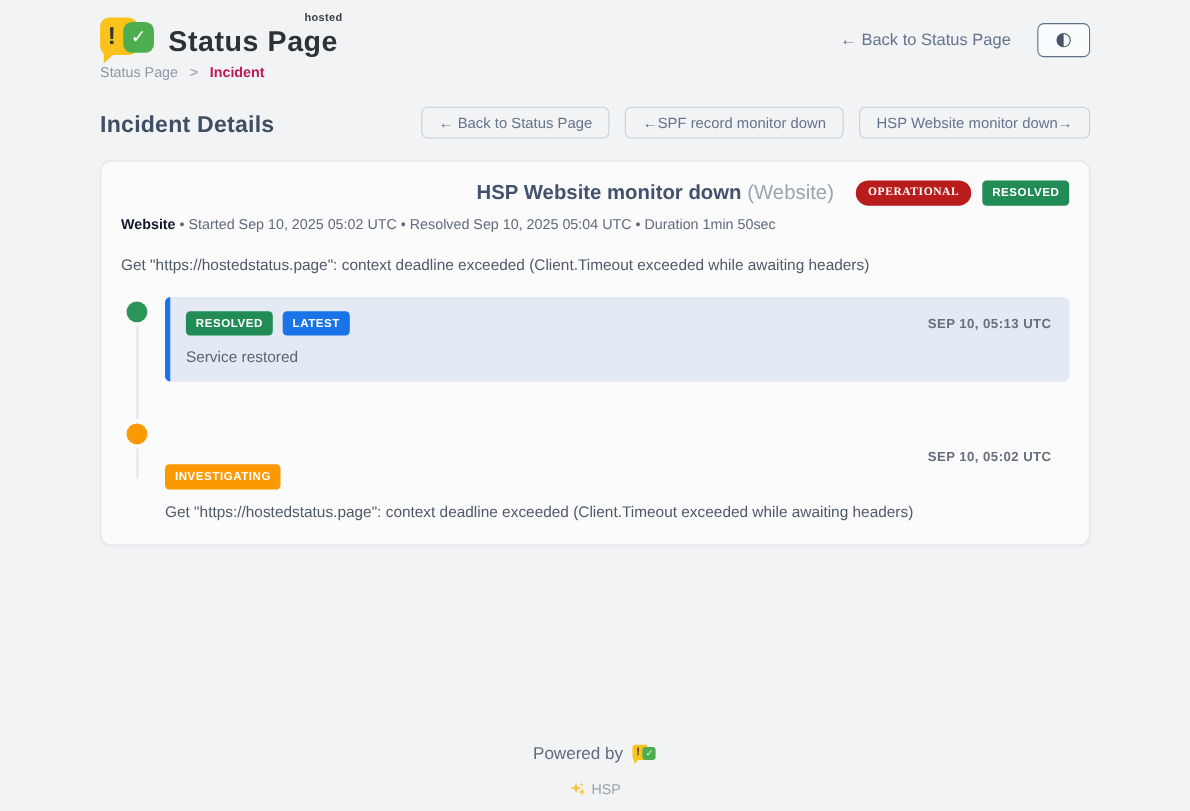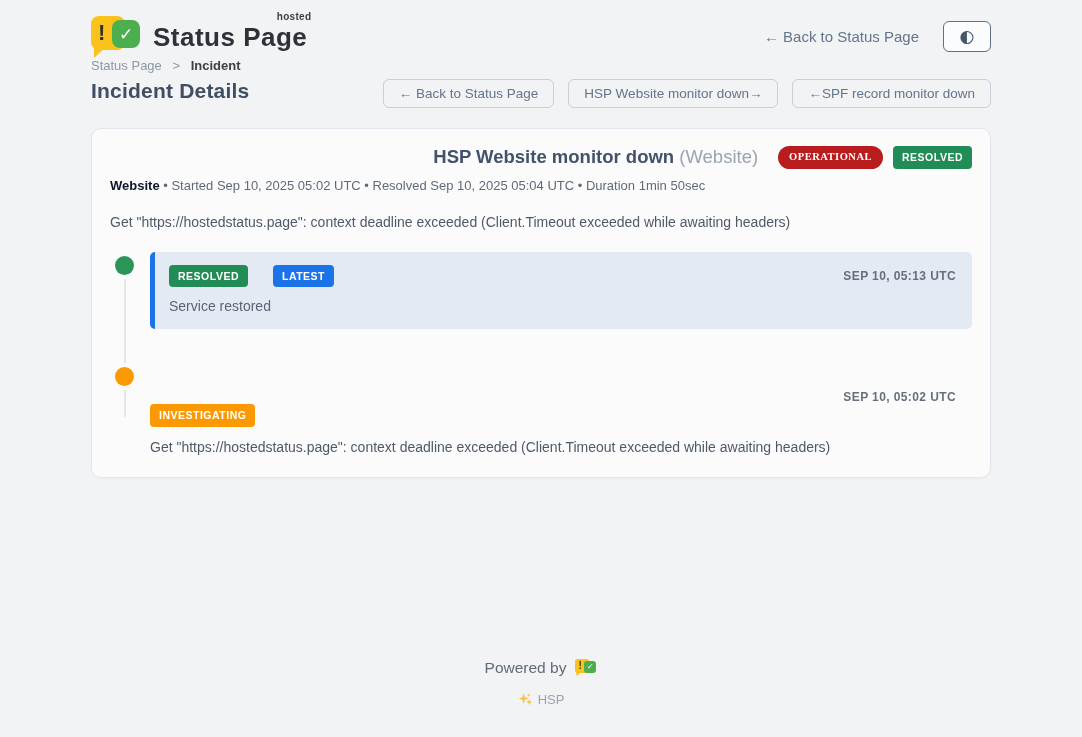--- a/index.html
+++ b/index.html
@@ -46,23 +46,23 @@
     border: 1px solid #5f7186; border-radius: 6px; cursor: pointer;
     display: flex; align-items: center; justify-content: center;
   }
   .toggle-icon { font-family: "DejaVu Sans", sans-serif; font-size: 17px; color: #44546a; line-height: 1; }
 
   
   main { margin-top: 66px; }
   .breadcrumb { font-size: 13px; color: #8d97a5; }
   .breadcrumb a { color: #8d97a5; text-decoration: none; cursor: pointer; }
   .breadcrumb .sep { margin: 0 7px; color: #8d97a5; }
-  .breadcrumb .current { color: #404040; font-weight: 700; margin-top: 12px; }
-
-  .title-row { display: flex; align-items: flex-start; justify-content: space-between; margin-top: 6px; }
+  .breadcrumb .current { color: #be185d; font-weight: 700; margin-top: 12px; }
+
+  .title-row { display: flex; align-items: flex-end; justify-content: space-between; margin-top: 24px; }
   h1 { font-size: 21px; font-weight: 700; color: #3f4e63; letter-spacing: 0.2px; }
   .nav-buttons { display: flex; gap: 14px; }
   .nav-buttons button {
     font-family: inherit; font-size: 13.5px; color: #64748b;
     background: transparent; border: 1px solid #c6cfda; border-radius: 6px;
     padding: 6px 15px; cursor: pointer; white-space: nowrap;
   }
 
   
   .card {
@@ -105,21 +105,21 @@
     border-radius: 50%; box-shadow: 0 0 0 4px #fbfbfc;
   }
   .t-dot.green { background: #2b9458; }
   .t-dot.orange { background: #fb9902; }
   .t-content { flex: 1; min-width: 0; }
   .t-box {
     background: #e4eaf4; border-left: 5px solid #1a73e8;
     border-radius: 5px; padding: 13px 16px 15px 14px;
   }
   .t-head { display: flex; align-items: center; }
-  .t-head .badge + .badge { margin-left: 25px; }
+  .t-head .badge + .badge { margin-left: 9px; }
   .t-time { margin-left: auto; font-size: 12px; font-weight: 600; color: #66707d; letter-spacing: 0.4px; }
   .t-msg { margin-top: 11px; font-size: 14px; color: #5b6574; }
   .t-plain { padding: 4px 16px 0 0; }
   .t-plain .t-msg { margin-top: 12px; color: #4f5a68; }
 
   
   footer { margin-top: 180px; text-align: center; }
   .powered { display: flex; align-items: center; justify-content: center; gap: 9px; font-size: 15.5px; color: #5f6b7a; }
   .mini-logo { position: relative; width: 22px; height: 20px; display: inline-block; }
   .mini-yellow { position: absolute; left: 0; top: 1px; width: 14px; height: 14px; background: #fbc21c; border-radius: 3px;
@@ -163,22 +163,22 @@
   <nav class="breadcrumb">
     <a>Status Page</a>
     <span class="sep">&gt;</span>
     <span class="current">Incident</span>
   </nav>
 
   <div class="title-row">
     <h1>Incident Details</h1>
     <div class="nav-buttons">
       <button>← Back to Status Page</button>
+      <button>←SPF record monitor down</button>
       <button>HSP Website monitor down→</button>
-      <button>←SPF record monitor down</button>
     </div>
   </div>
 
   <section class="card">
     <div class="card-title-row">
       <h2>
         <span>HSP Website monitor down</span>
         <span class="scope">(Website)</span>
       </h2>
       <span class="badge pill bg-green">OPERATIONAL</span>

